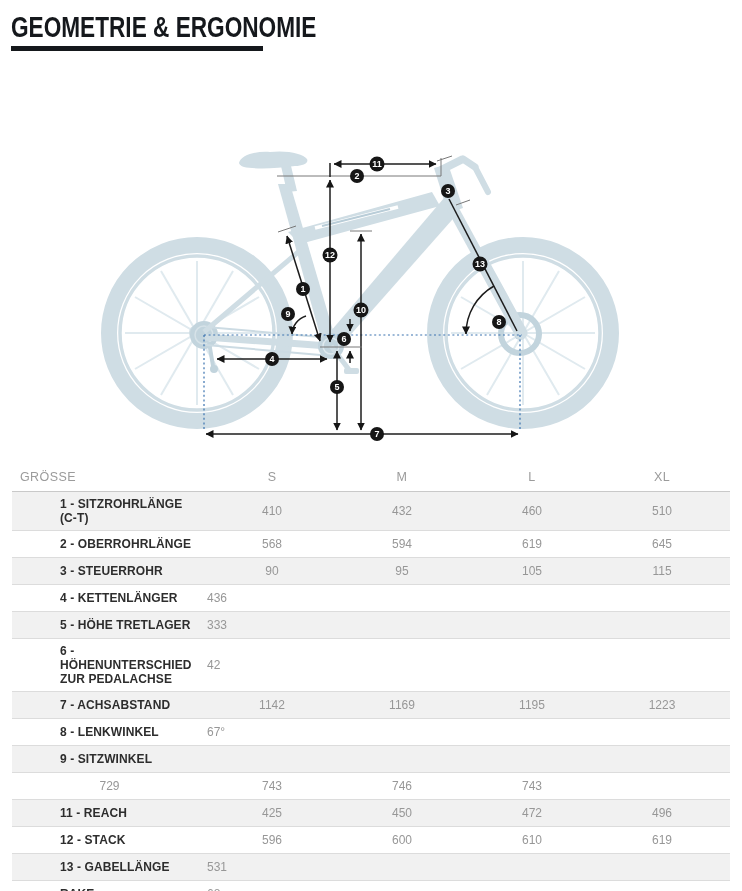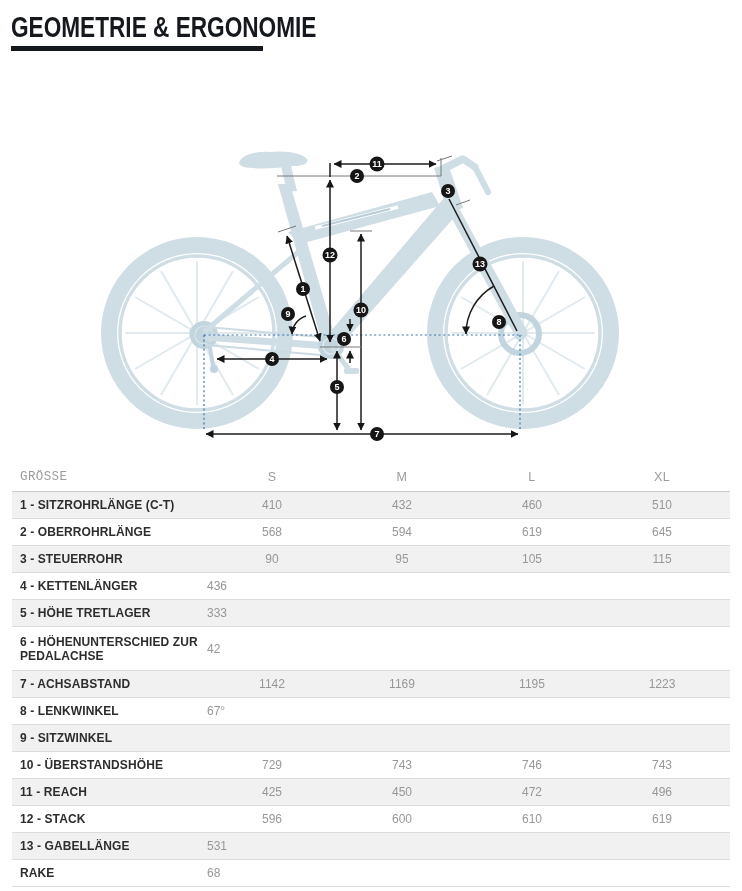--- a/index.html
+++ b/index.html
@@ -19,23 +19,23 @@
   .ref{stroke:#787878;stroke-width:1;fill:none;}
   .dot{stroke:#3a72b0;stroke-width:1.2;stroke-dasharray:2 2.6;fill:none;}
   .mk circle{fill:#161616;}
   .mk text{fill:#fff;font-size:9px;font-weight:bold;text-anchor:middle;font-family:"Liberation Sans",sans-serif;}
   
   .geo-table{margin:6px 12px 0 12px;}
   .trow{display:grid;grid-template-columns:195px 130px 130px 130px 130px;align-items:center;
         min-height:26px;border-bottom:1px solid #dcdcdc;font-size:12px;}
   .trow.shade{background:#f1f1f1;}
   .thead{min-height:28px;border-bottom:1px solid #c9c9c9;color:#9b9b9b;font-size:12.5px;padding-top:2px;}
-  .thead .hlabel{padding:4px 8px;letter-spacing:.4px;font-family:Liberation Mono, monospace;}
+  .thead .hlabel{padding:4px 8px;letter-spacing:.4px;}
   .thead .hsize{text-align:center;letter-spacing:.4px;}
-  .tlabel{color:#2d2d2d;font-weight:bold;padding:5px 8px;line-height:14px;letter-spacing:.1px;}
+  .tlabel{color:#2d2d2d;font-weight:bold;padding:5px 8px;line-height:14px;letter-spacing:.1px;margin-left:40px;}
   .tval{color:#979797;text-align:center;}
   .tspan{grid-column:2/6;color:#979797;text-align:left;}
 </style>
 </head>
 <body>
 
 <div class="page">
 
   <div class="title-wrap">
     <h1 class="title">GEOMETRIE &amp; ERGONOMIE</h1>
@@ -272,21 +272,20 @@
     <div class="trow">
       <div class="tlabel">8 - LENKWINKEL</div>
       <div class="tspan">67°</div>
     </div>
 
     <div class="trow shade">
       <div class="tlabel">9 - SITZWINKEL</div>
     </div>
 
     <div class="trow">
-      <div class="tlabel">10 - ÜBERSTANDSHÖHE</div>
       <div class="tval">729</div>
       <div class="tval">743</div>
       <div class="tval">746</div>
       <div class="tval">743</div>
     </div>
 
     <div class="trow shade">
       <div class="tlabel">11 - REACH</div>
       <div class="tval">425</div>
       <div class="tval">450</div>

